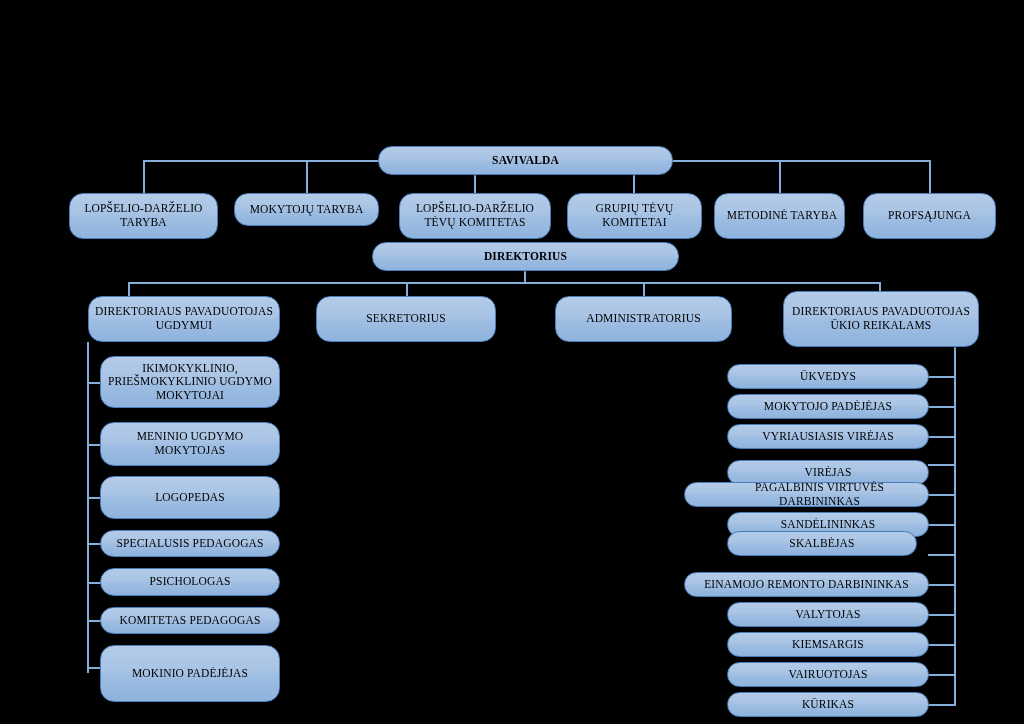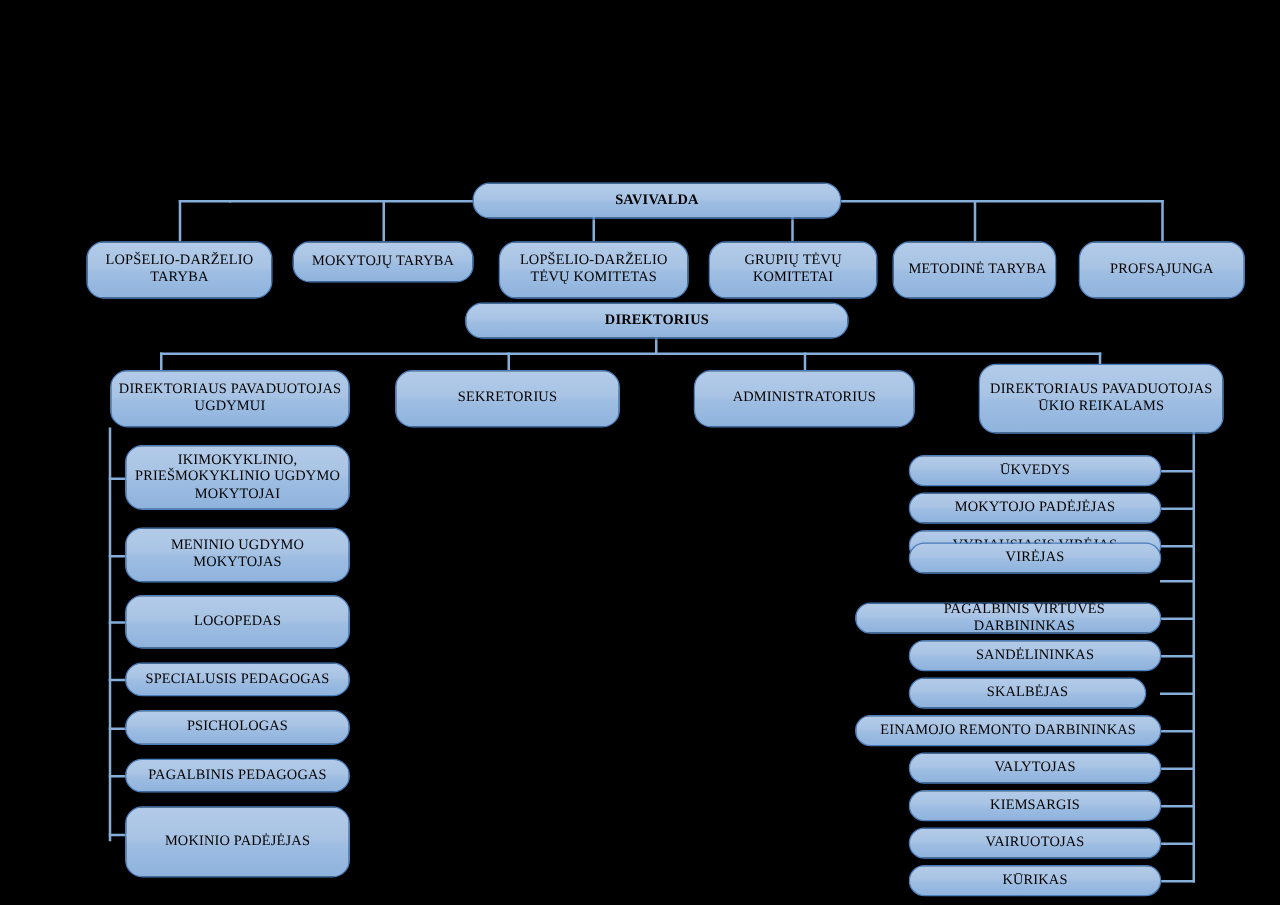--- a/index.html
+++ b/index.html
@@ -163,52 +163,52 @@
 
   <div class="node light" style="left:100px; top:530px; width:180px; height:27px;">
     <span>SPECIALUSIS PEDAGOGAS</span>
   </div>
 
   <div class="node light" style="left:100px; top:568px; width:180px; height:28px;">
     <span>PSICHOLOGAS</span>
   </div>
 
   <div class="node light" style="left:100px; top:607px; width:180px; height:27px;">
-    <span>PAGALBINIS PEDAGOGAS</span>
+    <span>KOMITETAS PEDAGOGAS</span>
   </div>
 
   <div class="node light" style="left:100px; top:645px; width:180px; height:57px;">
     <span>MOKINIO PADĖJĖJAS</span>
   </div>
 
   <div class="node light" style="left:727px; top:364px; width:202px; height:25px;">
     <span>ŪKVEDYS</span>
   </div>
 
   <div class="node light" style="left:727px; top:394px; width:202px; height:25px;">
     <span>MOKYTOJO PADĖJĖJAS</span>
   </div>
 
   <div class="node light" style="left:727px; top:424px; width:202px; height:25px;">
     <span>VYRIAUSIASIS VIRĖJAS</span>
   </div>
 
-  <div class="node light" style="left:727px; top:434px; width:202px; height:25px;">
+  <div class="node light" style="left:727px; top:460px; width:202px; height:25px;">
     <span>VIRĖJAS</span>
   </div>
 
   <div class="node light" style="left:684px; top:482px; width:245px; height:25px;padding-left:31px;">
     <span>PAGALBINIS VIRTUVĖS DARBININKAS</span>
   </div>
 
   <div class="node light" style="left:727px; top:512px; width:202px; height:25px;">
     <span>SANDĖLININKAS</span>
   </div>
 
-  <div class="node light" style="left:727px; top:542px; width:190px; height:25px;">
+  <div class="node light" style="left:727px; top:531px; width:190px; height:25px;">
     <span>SKALBĖJAS</span>
   </div>
 
   <div class="node light" style="left:684px; top:572px; width:245px; height:25px;">
     <span>EINAMOJO REMONTO DARBININKAS</span>
   </div>
 
   <div class="node light" style="left:727px; top:602px; width:202px; height:25px;">
     <span>VALYTOJAS</span>
   </div>

